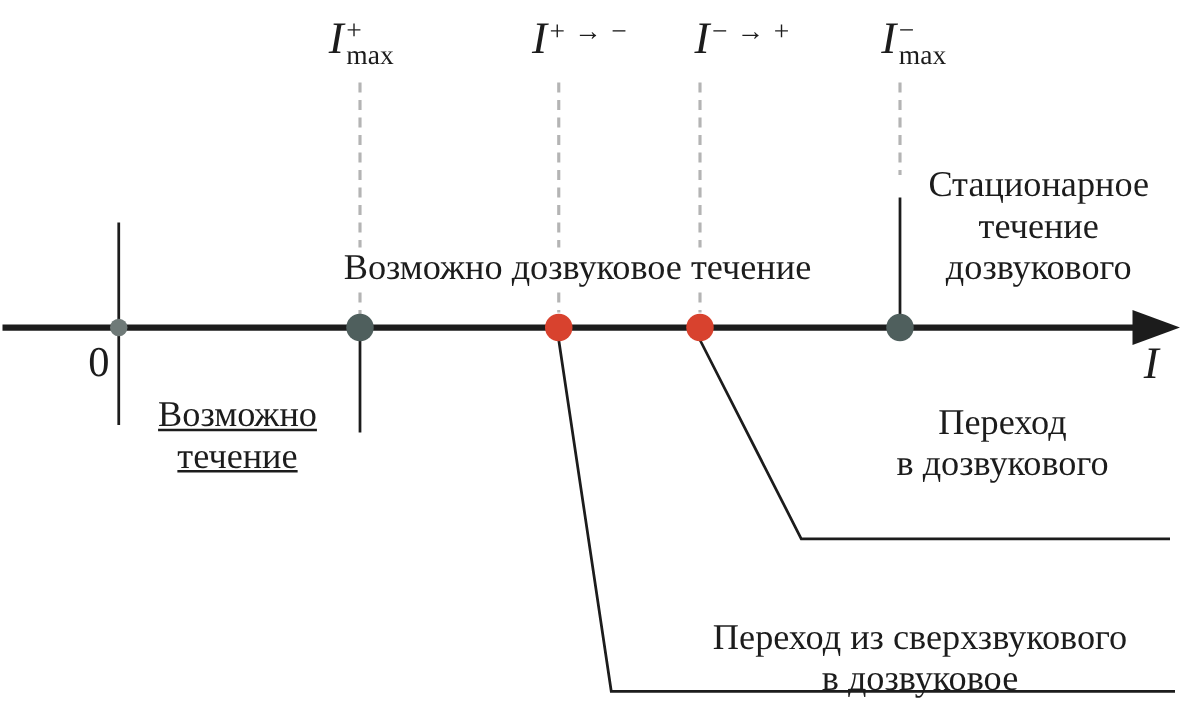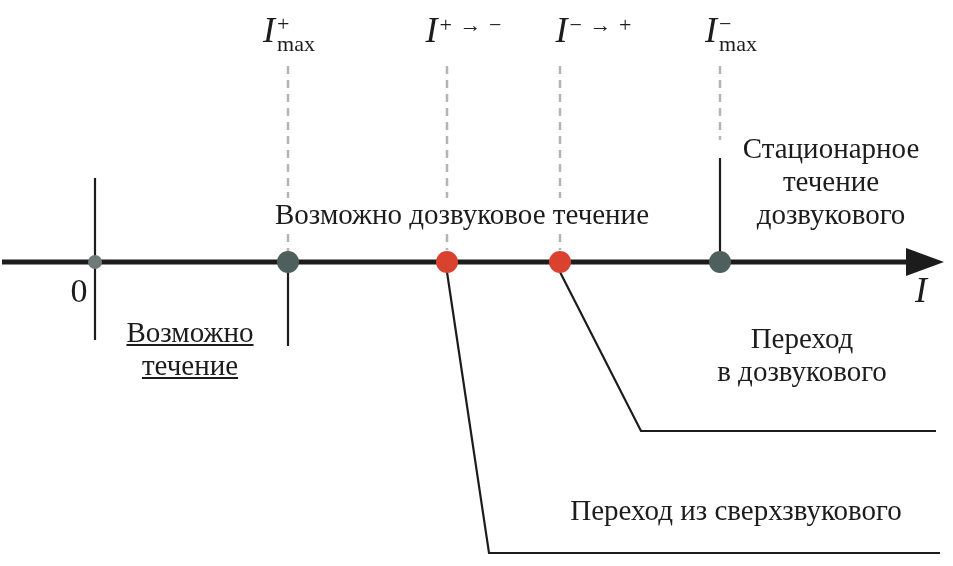--- a/index.html
+++ b/index.html
@@ -123,15 +123,16 @@
     <div>дозвукового</div>
   </div>
 
   <div class="lbl" style="left:802px; top:322px;">
     <div>Переход</div>
     <div>в дозвукового</div>
   </div>
 
   <div class="lbl" style="left:708px; top:494px;margin-left:28px;">
     <div>Переход из сверхзвукового</div>
+    <div>в дозвуковое</div>
   </div>
 
 </div>
 
 </body></html>

